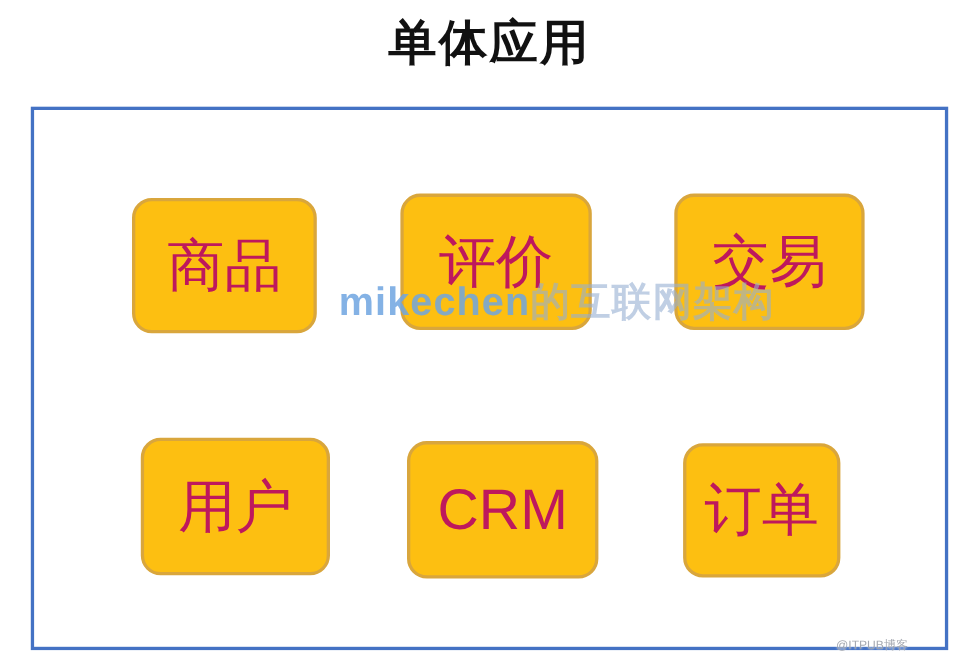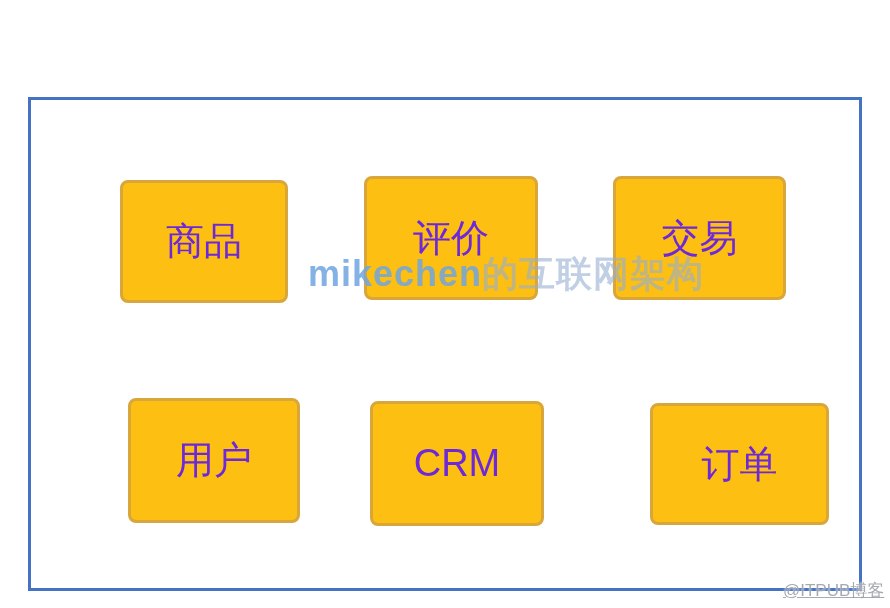--- a/index.html
+++ b/index.html
@@ -34,69 +34,69 @@
     width: 834px;
     height: 494px;
     border: 3px solid #4472c4;
     background: #ffffff;
     box-sizing: border-box;
   }
   .module-box {
     position: absolute;
     background: #fdbf11;
     border: 3px solid #d9a63c;
-    border-radius: 8px;
+    border-radius: 18px;
     box-sizing: border-box;
     display: flex;
     align-items: center;
     justify-content: center;
-    font-size: 38px;
-    color: #6d28d9;
+    font-size: 52px;
+    color: #be185d;
     z-index: 2;
   }
   
   .box-goods   { left: 120px; top: 180px; width: 168px; height: 123px; }
   .box-review  { left: 364px; top: 176px; width: 174px; height: 124px; }
   .box-trade   { left: 613px; top: 176px; width: 173px; height: 124px; }
   
   .box-user    { left: 128px; top: 398px; width: 172px; height: 125px; }
   .box-crm     { left: 370px; top: 401px; width: 174px; height: 125px; }
-  .box-order   { left: 621px; top: 403px; width: 179px; height: 122px; margin-left: 29px; }
+  .box-order   { left: 621px; top: 403px; width: 143px; height: 122px; }
 
   .watermark-center {
     position: absolute;
     left: 308px;
     top: 250px;
     font-size: 36px;
     font-weight: bold;
     white-space: nowrap;
     z-index: 3;
     pointer-events: none;
     letter-spacing: 1px;
   }
   .watermark-center .wm-name  { color: rgba(110, 165, 224, 0.85); }
   .watermark-center .wm-tail  { color: rgba(150, 175, 210, 0.60); }
 
   .watermark-corner {
     position: absolute;
-    left: 783px;
+    left: 760px;
     top: 579px;
-    font-size: 17px;
+    font-size: 11px;
     color: rgba(150, 155, 165, 0.85);
     z-index: 4;
     white-space: nowrap;
     text-shadow: 0 0 2px #ffffff;
-    text-decoration: underline;
   }
 </style>
 </head>
 <body>
 
 <div class="stage">
 
+  <h1 class="diagram-title">单体应用</h1>
 
   <div class="app-container"></div>
 
   <div class="module-box box-goods">商品</div>
 
   <div class="module-box box-trade">交易</div>
 
   <div class="module-box box-review">评价</div>
 
   <div class="module-box box-crm">CRM</div>

